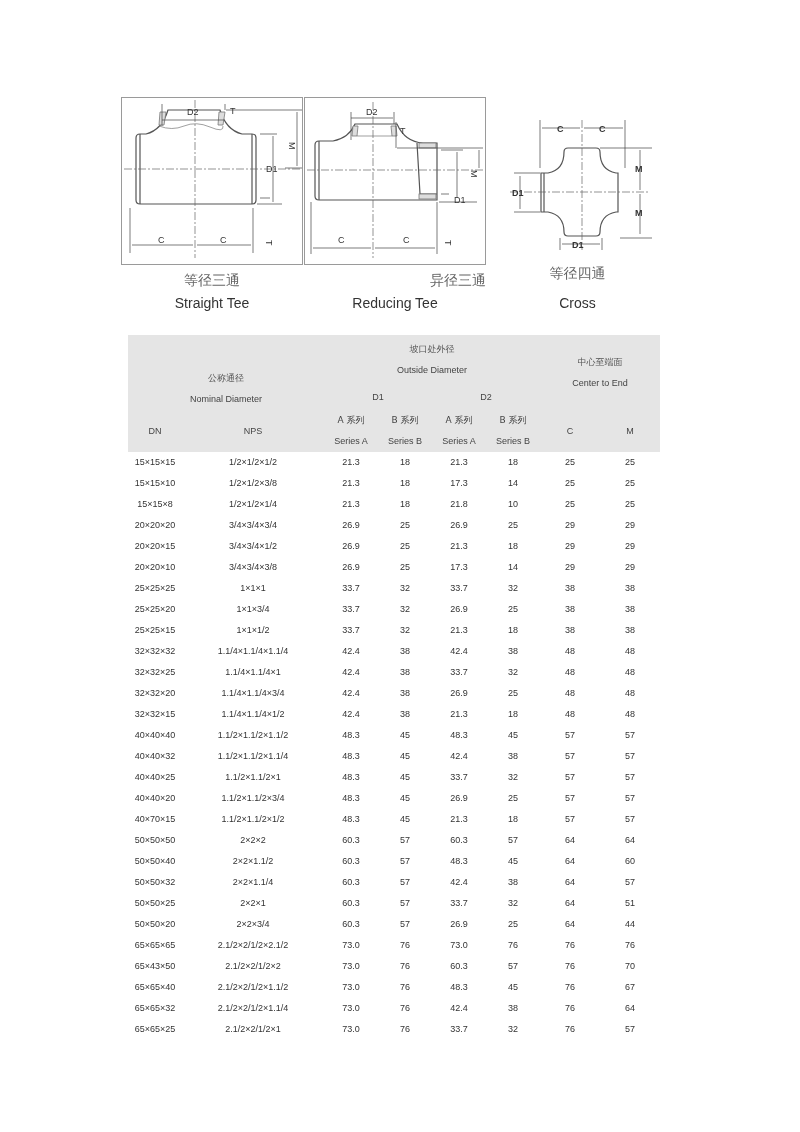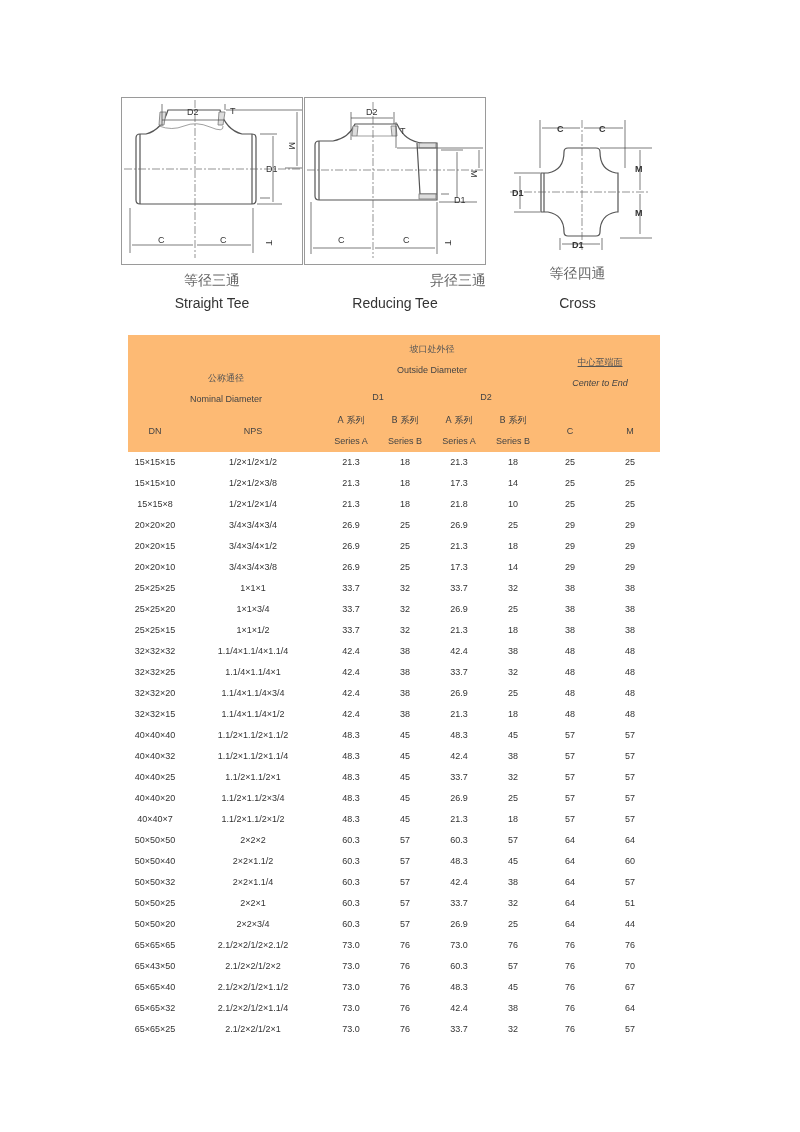--- a/index.html
+++ b/index.html
@@ -6,21 +6,21 @@
   body { width: 800px; height: 1132px; position: relative; overflow: hidden;
          font-family: "Liberation Sans", sans-serif; color: #333; }
   .fig { position: absolute; }
   .frame { position: absolute; border: 1px solid #9a9a9a; background: #fff; box-sizing: border-box; }
   .cap-cn { position: absolute; font-family: "DejaVu Serif", serif; font-size: 14px; color: #666; text-align: center; }
   .cap-en { position: absolute; font-size: 14px; color: #333; text-align: center; }
   svg text { font-family: "Liberation Sans", sans-serif; }
 
   table.spec { position: absolute; left: 128px; top: 335px; width: 532px; border-collapse: collapse; table-layout: fixed; }
   table.spec td { text-align: center; font-size: 9px; color: #333; padding: 0; height: 21px; line-height: 21px; }
-  table.spec thead td { background: #fdba74; color: #444; }
+  table.spec thead td { background: #e5e5e5; color: #444; }
   .two-line { line-height: 21px; }
   .two-line span { display: block; }
 </style>
 </head>
 <body>
 
 <div class="frame" style="left:121px;top:97px;width:182px;height:168px;">
   <svg width="180" height="166" viewBox="0 0 180 166">
     <g fill="none" stroke="#555" stroke-width="1.2">
 
@@ -167,22 +167,22 @@
     <tr style="height:42px">
       <td colspan="2" rowspan="2">
         <div class="cn" style="font-family:Liberation Sans, sans-serif;color:#555;line-height:21px;margin-top:33px;">公称通径</div>
         <div style="line-height:21px;">Nominal Diameter</div>
       </td>
       <td colspan="4" style="line-height:21px;">
         <div style="font-family:'DejaVu Serif',serif;color:#555;">坡口处外径</div>
         <div>Outside Diameter</div>
       </td>
       <td colspan="2" rowspan="2">
-        <div style="font-family:'DejaVu Serif',serif;color:#555;line-height:21px;text-decoration:underline;">中心至端面</div>
-        <div style="line-height:21px;font-style:italic;">Center to End</div>
+        <div style="font-family:'DejaVu Serif',serif;color:#555;line-height:21px;">中心至端面</div>
+        <div style="line-height:21px;">Center to End</div>
       </td>
     </tr>
     <tr>
       <td colspan="2">D1</td>
       <td colspan="2">D2</td>
     </tr>
     <tr style="height:42px">
       <td>DN</td>
       <td>NPS</td>
       <td class="two-line">
@@ -370,21 +370,21 @@
         <td>40×40×20</td>
         <td>1.1/2×1.1/2×3/4</td>
         <td>48.3</td>
         <td>45</td>
         <td>26.9</td>
         <td>25</td>
         <td>57</td>
         <td>57</td>
       </tr>
       <tr>
-        <td>40×40×7</td>
+        <td>40×70×15</td>
         <td>1.1/2×1.1/2×1/2</td>
         <td>48.3</td>
         <td>45</td>
         <td>21.3</td>
         <td>18</td>
         <td>57</td>
         <td>57</td>
       </tr>
       <tr>
         <td>50×50×50</td>

